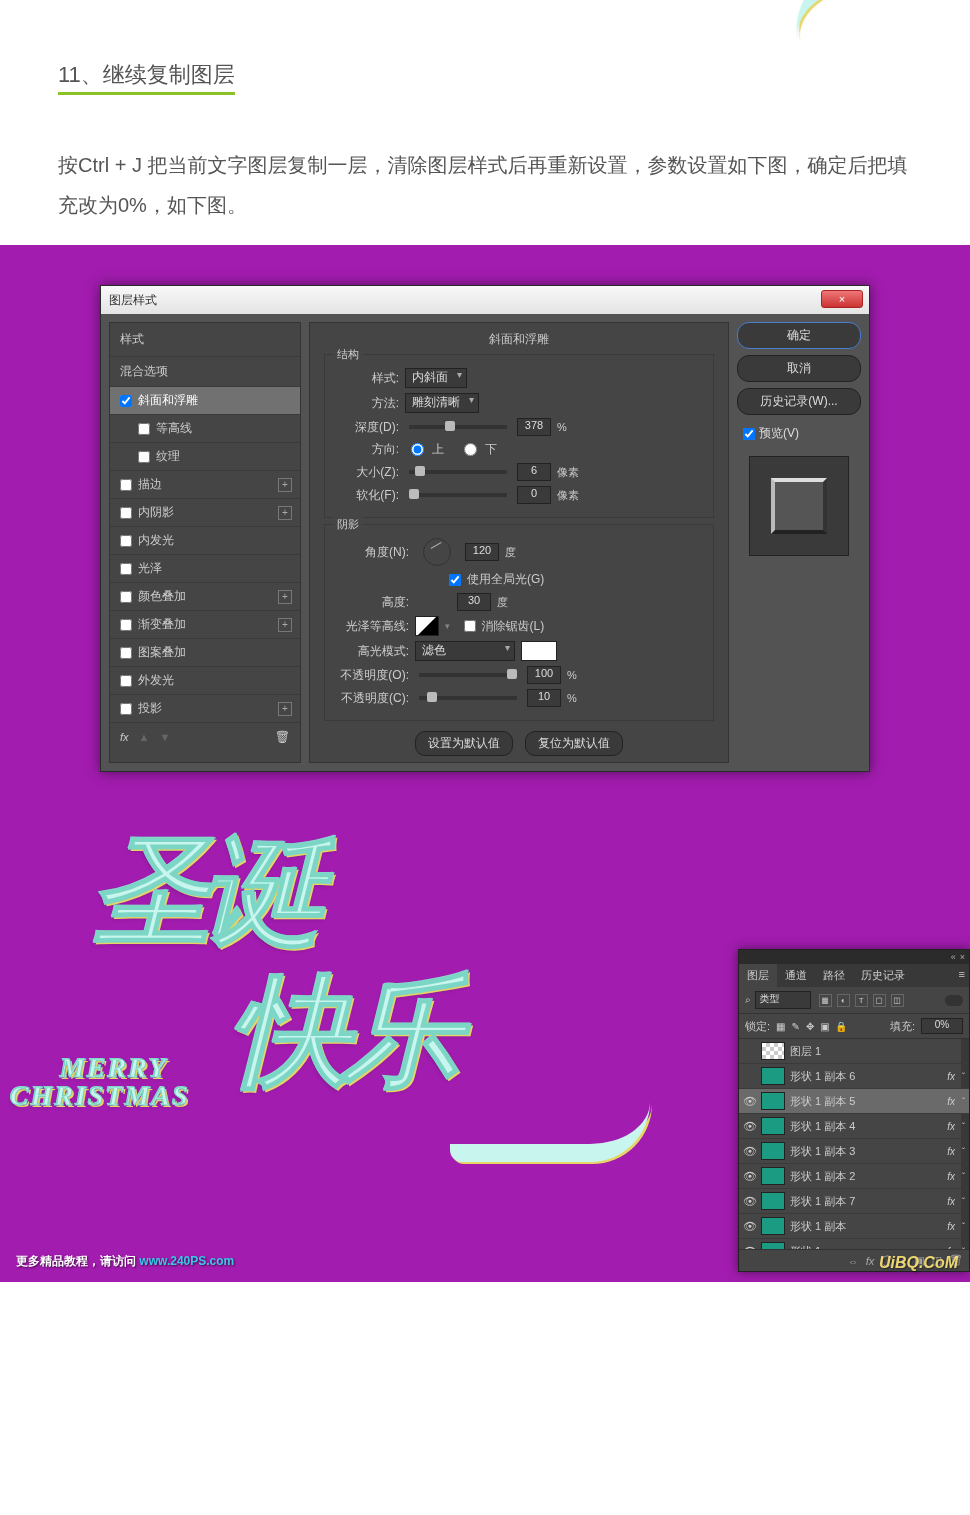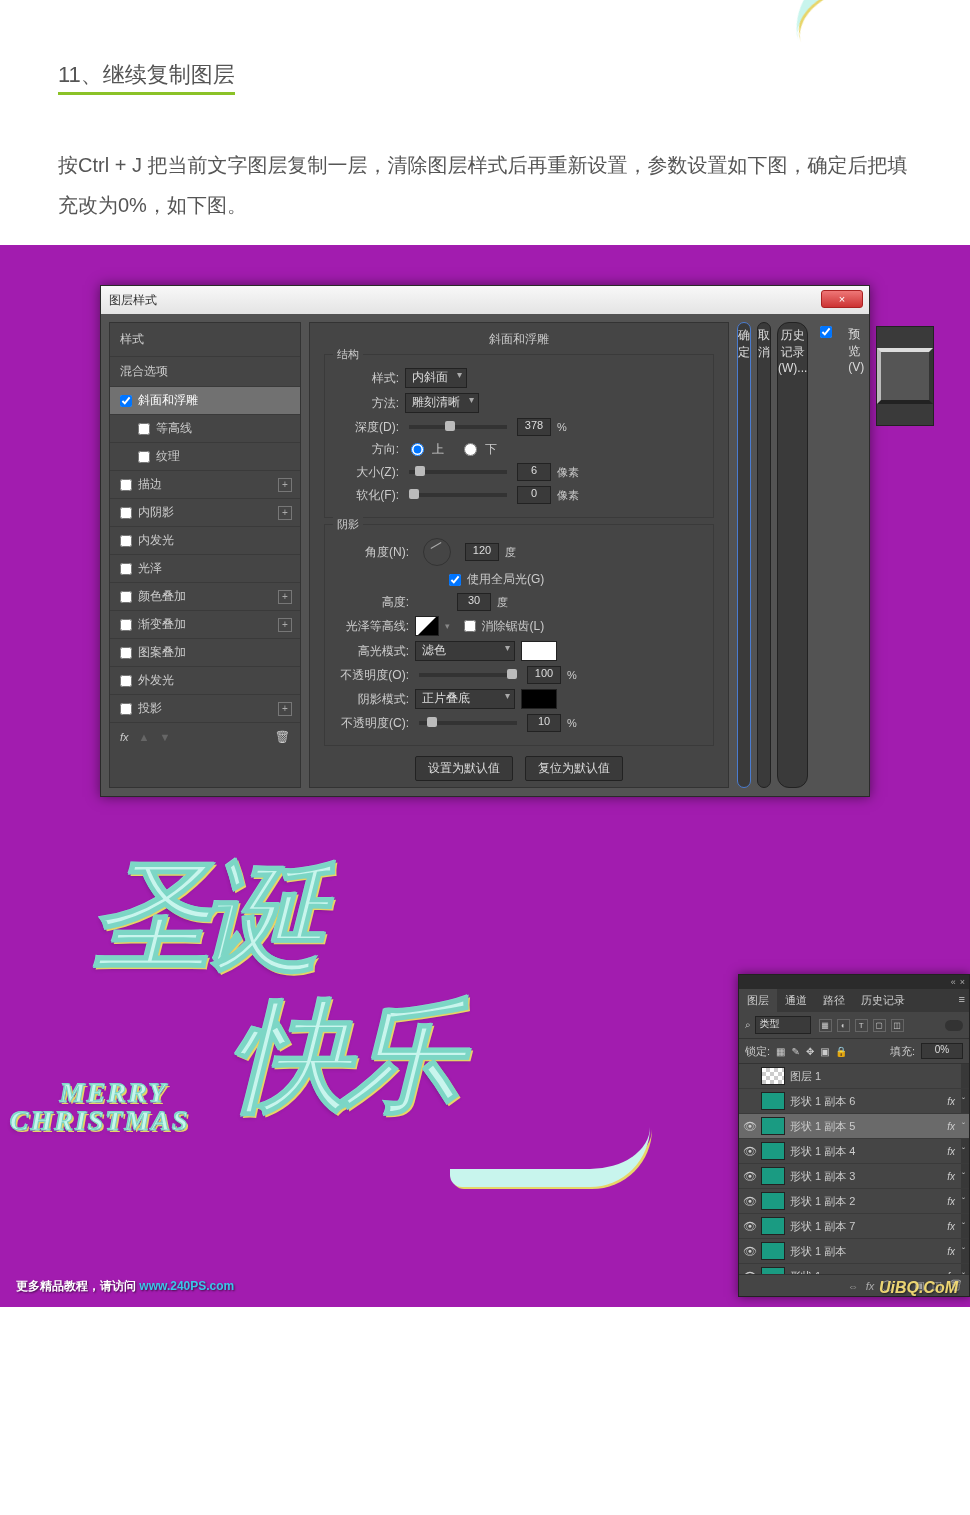--- a/index.html
+++ b/index.html
@@ -46,26 +46,26 @@
 .unit { font-size: 11px; }
 .radio-row input[type=radio] { margin: 0 2px 0 6px; }
 .swatch { width: 36px; height: 20px; border: 1px solid #222; }
 .swatch.white { background: #fff; }
 .swatch.black { background: #000; }
 .gloss-swatch { width: 24px; height: 20px; background: linear-gradient(135deg, #fff 48%, #000 52%); border: 1px solid #222; }
 .angle-dial { width: 28px; height: 28px; border: 1px solid #333; border-radius: 50%; position: relative; margin: 0 8px; }
 .angle-dial::after { content: ""; position: absolute; width: 12px; height: 1px; background: #aaa; top: 6px; left: 6px; transform: rotate(-30deg); }
 .chk { width: 12px; height: 12px; }
 .btn-row { display: flex; justify-content: center; gap: 12px; margin-top: 10px; }
-.ps-btn { background: #3a3a3a; border: 1px solid #222; color: #ddd; padding: 3px 12px; font-size: 12px; border-radius: 2px; }
-
-.right-panel { width: 124px; display: flex; flex-direction: row; gap: 6px; }
+.ps-btn { background: #3a3a3a; border: 1px solid #222; color: #ddd; padding: 3px 12px; font-size: 12px; border-radius: 10px; }
+
+.right-panel { width: 124px; display: flex; flex-direction: column; gap: 6px; }
 .action-btn { background: #3a3a3a; border: 1px solid #222; color: #ddd; padding: 4px 0; font-size: 12px; border-radius: 12px; text-align: center; }
 .action-btn.primary { border: 1px solid #4a7cd0; }
-.preview-row { display: flex; align-items: flex-start; gap: 16px; padding: 4px 6px; font-size: 12px; color: #ddd; }
+.preview-row { display: flex; align-items: center; gap: 4px; padding: 4px 6px; font-size: 12px; color: #ddd; }
 .preview-box { width: 100px; height: 100px; background: #3a3a3a; border: 1px solid #222; margin: 4px auto; display: flex; align-items: center; justify-content: center; }
 .bevel-preview { width: 56px; height: 56px; background: #555; border-top: 4px solid #ddd; border-left: 4px solid #bbb; border-right: 4px solid #333; border-bottom: 4px solid #222; }
 
 .result-area { position: relative; height: 460px; margin-top: 50px; }
 .artwork { position: absolute; left: 0; top: 0; width: 640px; height: 400px; }
 .glass-text { font-family: cursive; font-weight: bold; font-style: italic; color: #c8f5ed; text-shadow: 0 0 1px #1a9b82, 2px 2px 0 #e8d568, -1px -1px 0 #8fe5d5, 0 2px 4px rgba(0,0,0,0.2); -webkit-text-stroke: 1px #7cd6c5; }
 .cn1 { position: absolute; left: 90px; top: -10px; font-size: 120px; letter-spacing: -8px; }
 .cn2 { position: absolute; left: 230px; top: 130px; font-size: 120px; letter-spacing: -8px; }
 .en1 { position: absolute; left: 60px; top: 230px; font-size: 28px; font-style: italic; letter-spacing: 2px; }
 .en2 { position: absolute; left: 10px; top: 258px; font-size: 28px; font-style: italic; letter-spacing: 2px; }
@@ -268,25 +268,20 @@
               </div>
               <div class="form-row">
                 <span class="form-label-w">不透明度(O):</span>
                 <div class="slider">
                     <div class="slider-thumb" style="left:88px"></div>
                   </div>
                 <div class="num-input">100</div>
                 <span class="unit">%</span>
               </div>
               <div class="form-row">
-                <span class="form-label-w">阴影模式:</span>
-                <div class="select" style="width:100px">正片叠底</div>
-                <div class="swatch black"></div>
-              </div>
-              <div class="form-row">
                 <span class="form-label-w">不透明度(C):</span>
                 <div class="slider">
                     <div class="slider-thumb" style="left:8px"></div>
                   </div>
                 <div class="num-input">10</div>
                 <span class="unit">%</span>
               </div>
             </div>
             <div class="btn-row">
               <div class="ps-btn">设置为默认值</div>

